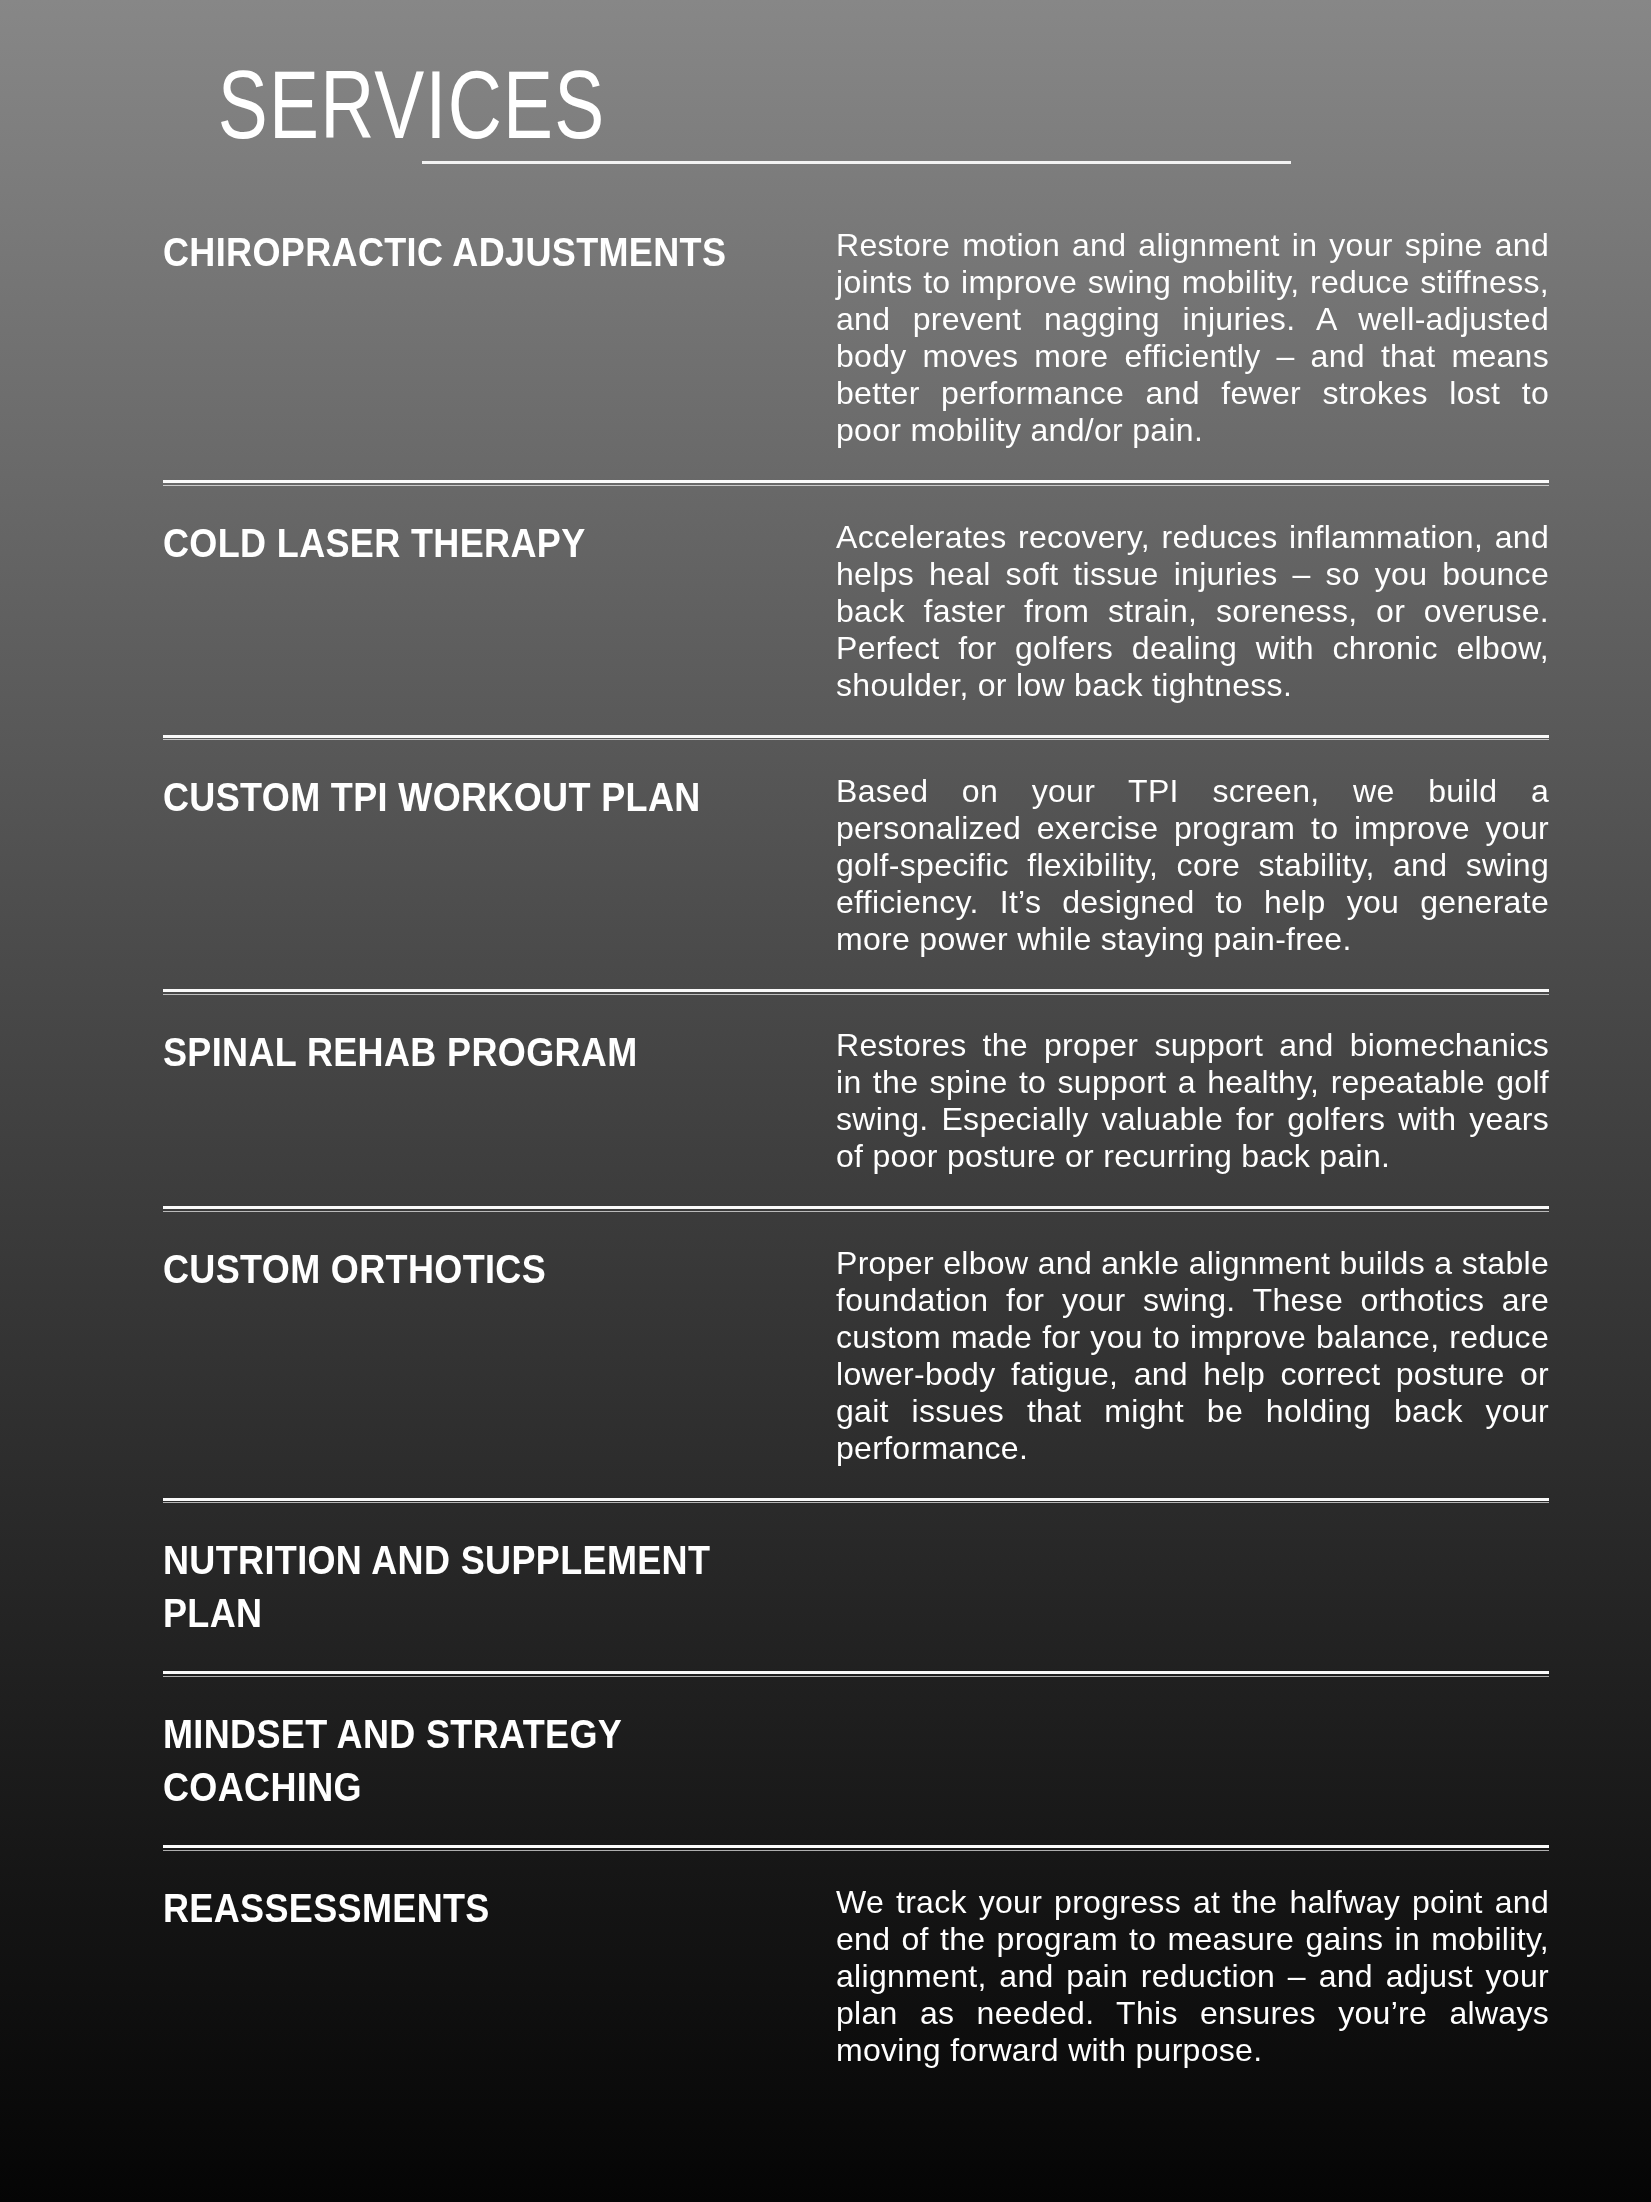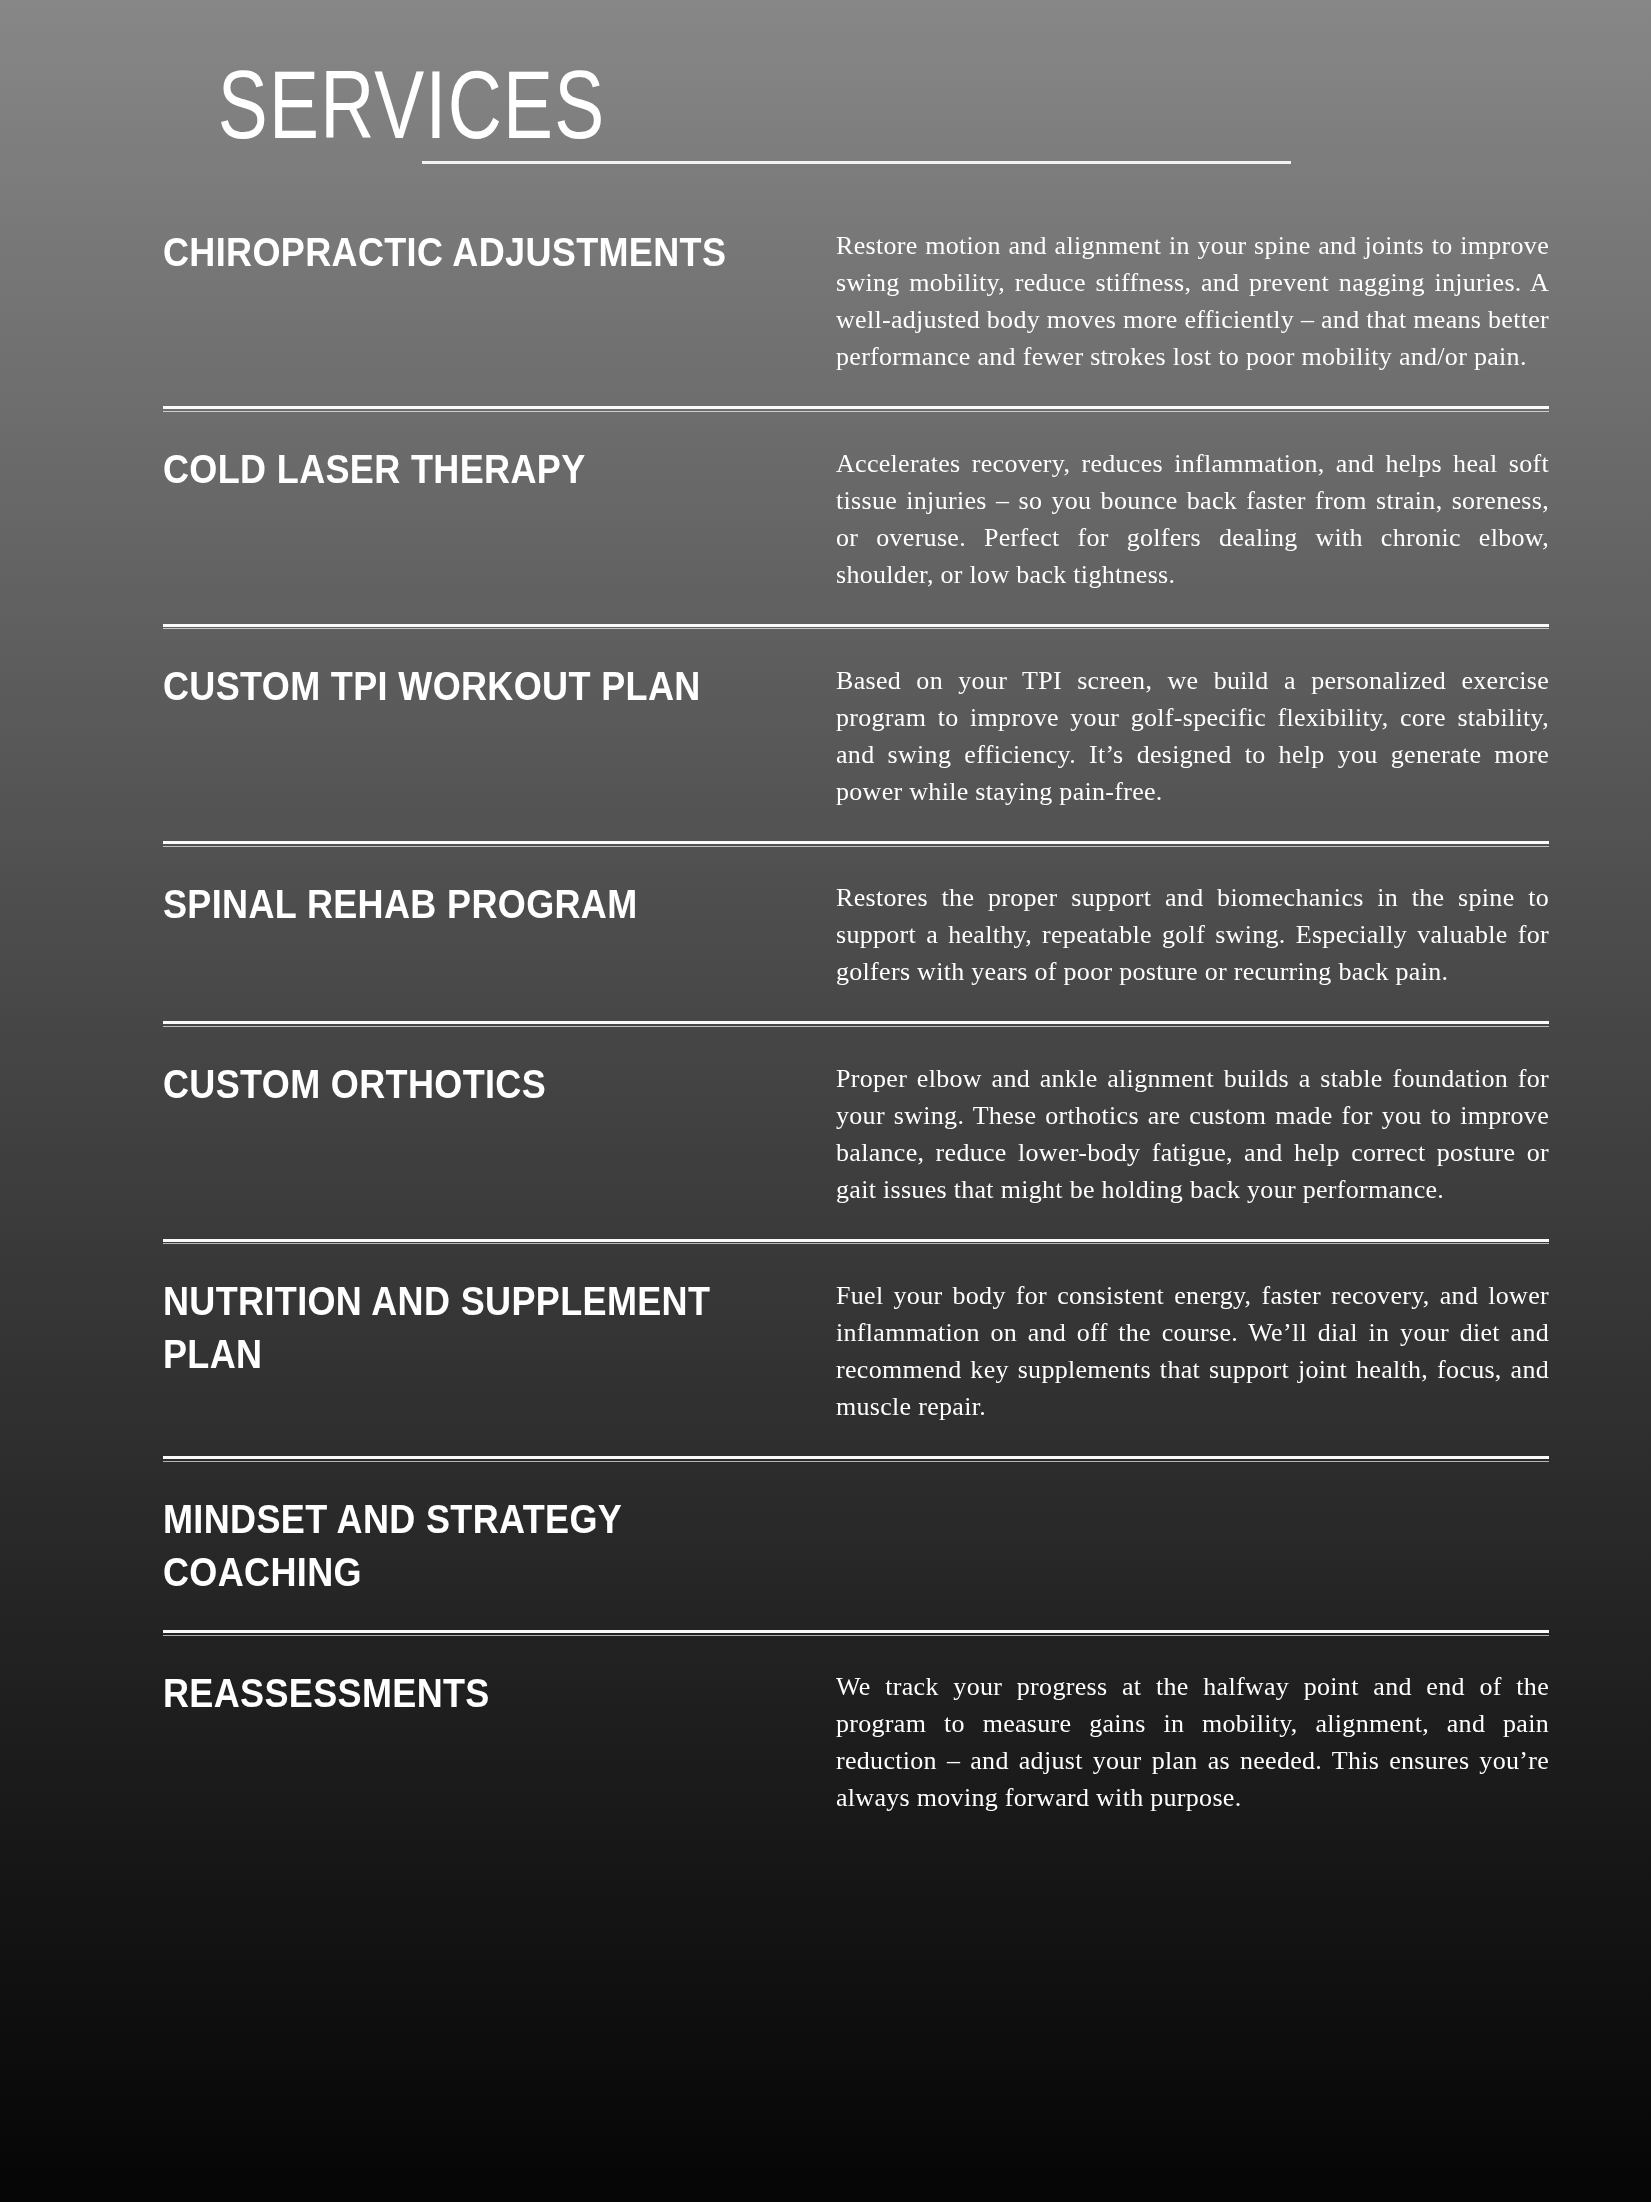--- a/index.html
+++ b/index.html
@@ -54,25 +54,24 @@
     margin: 0;
     font-size: 40px;
     line-height: 53px;
     font-weight: 700;
     letter-spacing: 0.4px;
     transform: scaleX(0.9);
     transform-origin: 0 50%;
   }
   section.service p {
     margin: 1.7px 0 0 0;
-    font-size: 26px;
+    font-size: 32px;
     line-height: 37px;
     letter-spacing: 0.3px;
     text-align: justify;
-    font-family: Liberation Serif, serif;
   }
   .sep {
     height: 1.7px;
     border-top: 3.4px solid #fafafa;
     border-bottom: 0.9px solid rgba(255,255,255,0.65);
   }
 </style>
 </head>
 <body>
 
@@ -108,21 +107,20 @@
   <div class="sep"></div>
 
   <section class="service">
     <h2>CUSTOM ORTHOTICS</h2>
     <p>Proper elbow and ankle alignment builds a stable foundation for your swing. These orthotics are custom made for you to improve balance, reduce lower-body fatigue, and help correct posture or gait issues that might be holding back your performance.</p>
   </section>
   <div class="sep"></div>
 
   <section class="service">
     <h2>NUTRITION AND SUPPLEMENT PLAN</h2>
-    <p>Fuel your body for consistent energy, faster recovery, and lower inflammation on and off the course. We’ll dial in your diet and recommend key supplements that support joint health, focus, and muscle repair.</p>
   </section>
   <div class="sep"></div>
 
   <section class="service">
     <h2>MINDSET AND STRATEGY COACHING</h2>
   </section>
   <div class="sep"></div>
 
   <section class="service">
     <h2>REASSESSMENTS</h2>

